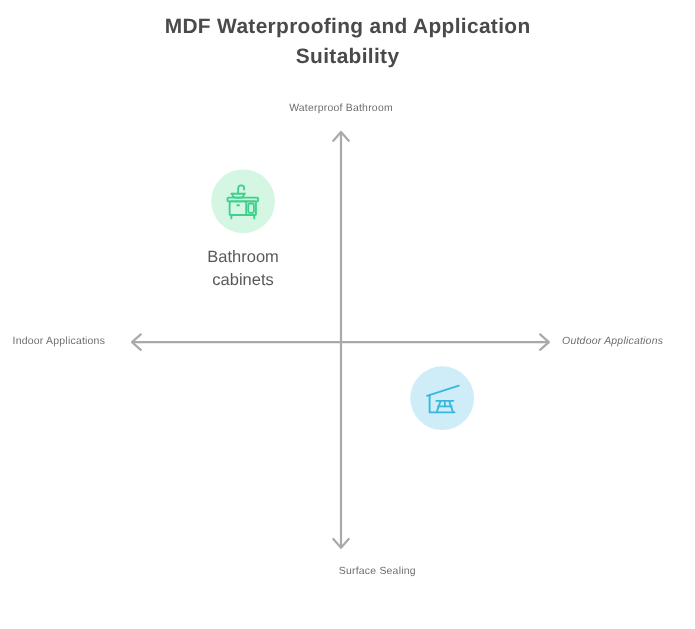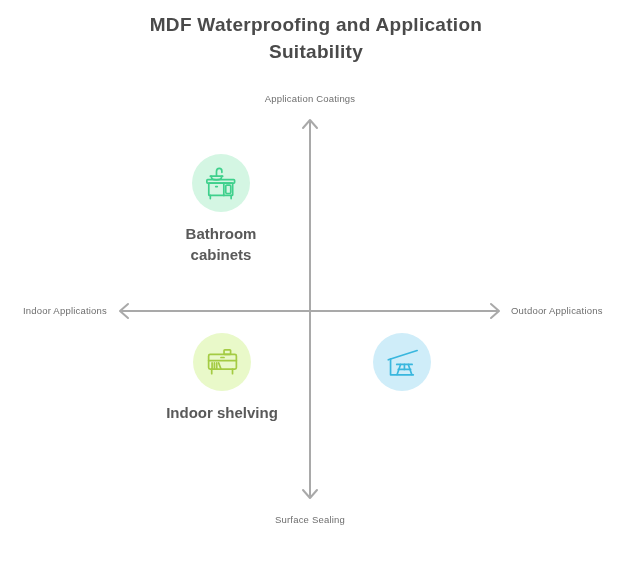--- a/index.html
+++ b/index.html
@@ -17,23 +17,23 @@
     font-size: 19px; font-weight: 700; color: #4a4a4a;
     line-height: 1.4; letter-spacing: 0.3px;
   }
 
   .axes { position: absolute; top: 0; left: 0; }
 
   .axis-label {
     position: absolute; font-size: 9.5px; color: #6e6e6e; letter-spacing: 0.2px;
   }
   .axis-label.top    { top: 93px;  left: 230px; width: 160px; text-align: center; }
-  .axis-label.bottom { top: 514px; left: 230px; width: 160px; text-align: center; }
-  .axis-label.left   { top: 305px; left: 0;     width: 107px; text-align: right; }
-  .axis-label.right  { top: 305px; left: 511px; width: 120px; text-align: left; }
+  .axis-label.bottom { top: 514px; left: 218px; width: 160px; text-align: right; }
+  .axis-label.left   { top: 305px; left: 0;     width: 107px; text-align: center; }
+  .axis-label.right  { top: 305px; left: 511px; width: 120px; text-align: left; font-style: italic; }
 
   .quad {
     position: absolute; width: 160px;
     display: flex; flex-direction: column; align-items: center;
   }
   .quad.tl { left: 141px; top: 154px; }
   .quad.tr { left: 322px; top: 154px; }
   .quad.bl { left: 142px; top: 333px; }
   .quad.br { left: 322px; top: 333px; }
 
@@ -43,40 +43,39 @@
   }
   .c-mint { background: #d4f6e3; }
   .c-peri { background: #dee7fa; }
   .c-lime { background: #e9f9c9; }
   .c-cyan { background: #cfedf9; }
 
   .quad-label {
     margin-top: 11px; text-align: center;
     font-size: 15px; line-height: 1.4; color: #595959;
     white-space: pre-line;
-    font-weight: bold;
   }
 </style>
 </head>
 <body>
 
 <div class="canvas">
 
   <h1 class="title">MDF Waterproofing and Application Suitability</h1>
 
   <svg class="axes" width="632" height="572" viewBox="0 0 632 572" fill="none" stroke="#a9a9a9" stroke-width="2" stroke-linecap="round" stroke-linejoin="round">
     <line x1="310" y1="122" x2="310" y2="496"></line>
     <line x1="122" y1="311" x2="497" y2="311"></line>
     <polyline points="303,128 310,120 317,128"></polyline>
     <polyline points="303,490 310,498 317,490"></polyline>
     <polyline points="128,304 120,311 128,318"></polyline>
     <polyline points="491,304 499,311 491,318"></polyline>
   </svg>
 
-  <div class="axis-label top">Application Coatings</div>
+  <div class="axis-label top">Waterproof Bathroom</div>
   <div class="axis-label bottom">Surface Sealing</div>
   <div class="axis-label left">Indoor Applications</div>
   <div class="axis-label right">Outdoor Applications</div>
 
   <div class="quad tl">
     <div class="circle c-mint">
       <svg width="37" height="37" viewBox="0 0 48 48" fill="none" stroke="#3fd08c" stroke-width="2.2" stroke-linecap="round" stroke-linejoin="round">
         <rect x="5" y="19" width="36" height="4.5" rx="1"></rect>
         <rect x="7.5" y="23.5" width="31" height="16" rx="1"></rect>
         <line x1="27" y1="23.5" x2="27" y2="39.5"></line>
@@ -87,37 +86,20 @@
         <path d="M9.5,14.5 H25.5"></path>
         <path d="M10.5,14.5 C11,19 13.5,19.2 17.5,19.2 C21.5,19.2 24,19 24.5,14.5"></path>
         <path d="M17.5,14 V8.5 C17.5,5.8 19.5,4.5 21.2,4.5 C23.2,4.5 24.5,6 24.5,8 V9.5"></path>
       </svg>
     </div>
     <div class="quad-label">Bathroom
 cabinets</div>
   </div>
 
 
-  <div class="quad bl">
-    <div class="circle c-lime">
-      <svg width="37" height="37" viewBox="0 0 48 48" fill="none" stroke="#a4cb43" stroke-width="2.2" stroke-linecap="round" stroke-linejoin="round">
-        <rect x="6" y="13.5" width="36" height="19" rx="2"></rect>
-        <rect x="26" y="7.5" width="8.5" height="6" rx="1"></rect>
-        <line x1="6" y1="21.5" x2="42" y2="21.5"></line>
-        <line x1="22" y1="17.5" x2="26" y2="17.5"></line>
-        <line x1="10.5" y1="24.5" x2="10.5" y2="32.5"></line>
-        <line x1="13.5" y1="24.5" x2="13.5" y2="32.5"></line>
-        <line x1="16.5" y1="24.5" x2="16.5" y2="32.5"></line>
-        <line x1="19" y1="24.5" x2="22" y2="32.5"></line>
-        <line x1="10" y1="32.5" x2="10" y2="38.5"></line>
-        <line x1="37" y1="32.5" x2="37" y2="38.5"></line>
-      </svg>
-    </div>
-    <div class="quad-label">Indoor shelving</div>
-  </div>
 
   <div class="quad br">
     <div class="circle c-cyan">
       <svg width="37" height="37" viewBox="0 0 48 48" fill="none" stroke="#39b7de" stroke-width="2.2" stroke-linecap="round" stroke-linejoin="round">
         <path d="M5.5,20.5 L43,8.5"></path>
         <path d="M8.5,19.5 V40 H38"></path>
         <line x1="16.5" y1="26.5" x2="36.5" y2="26.5"></line>
         <line x1="18.5" y1="33" x2="34.5" y2="33"></line>
         <line x1="21.5" y1="26.5" x2="17" y2="39.5"></line>
         <line x1="31.5" y1="26.5" x2="36" y2="39.5"></line>

